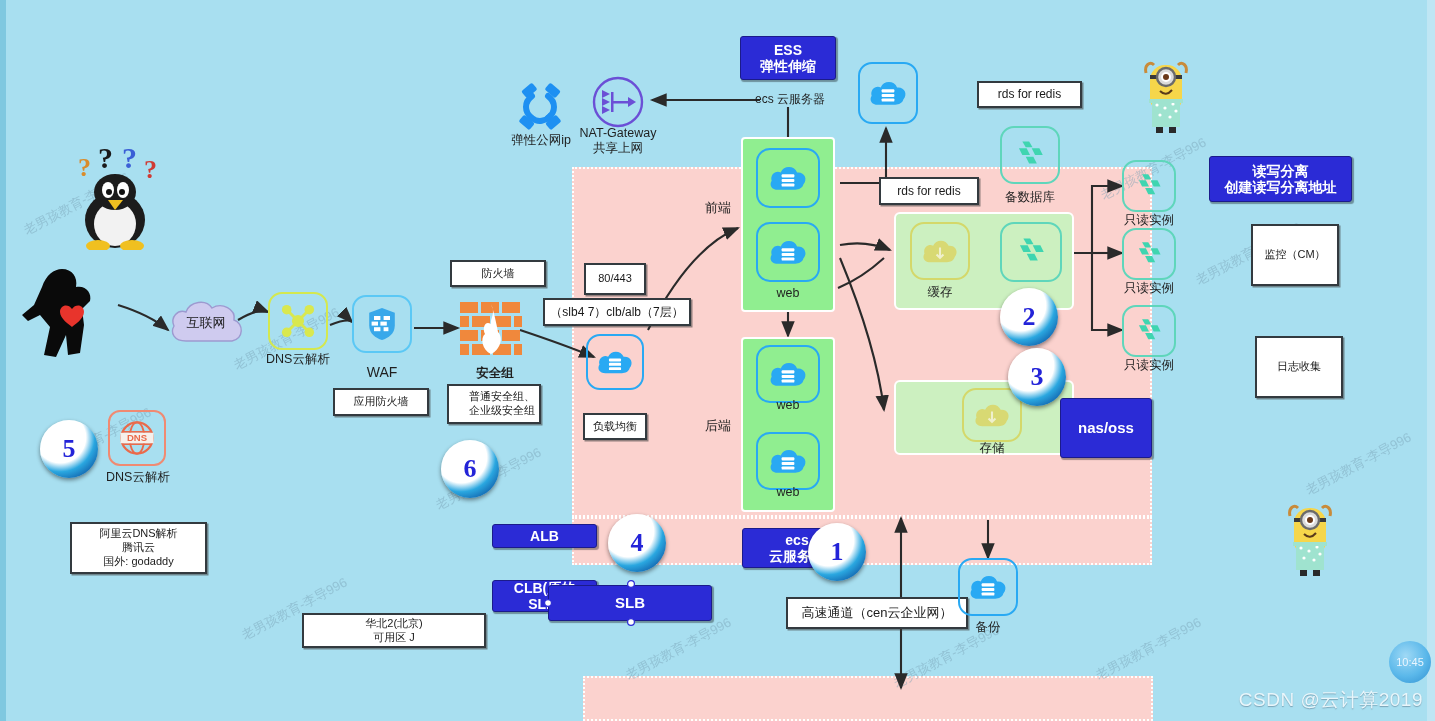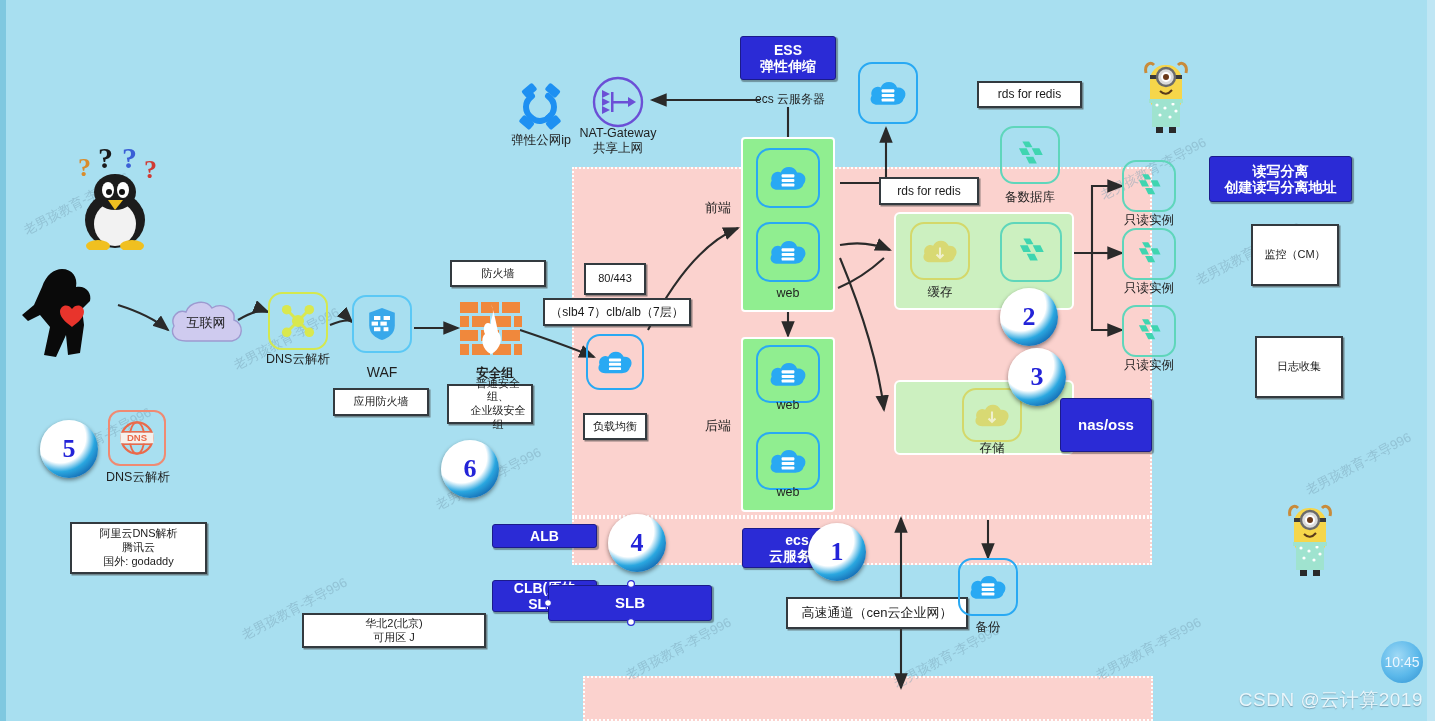--- a/index.html
+++ b/index.html
@@ -80,24 +80,24 @@
     position:absolute;color:rgba(120,160,180,.45);
     font-size:13px;transform:rotate(-28deg);
     pointer-events:none;user-select:none;white-space:nowrap;
   }
   .csdn{
     position:absolute;right:12px;bottom:8px;
     color:#e9f6fb;font-size:19px;letter-spacing:.5px;
     text-shadow:0 1px 1px rgba(90,120,140,.6);
   }
   .clock{
-    position:absolute;right:12px;bottom:38px;width:42px;height:42px;
+    position:absolute;right:4px;bottom:38px;width:42px;height:42px;
     border-radius:50%;
     background:radial-gradient(circle at 40% 35%, #9fd9f5 0%, #5bb8ea 55%, #2f8fd0 100%);
-    color:#eaf6ff;font-size:14px;display:flex;align-items:center;justify-content:center;
+    color:#eaf6ff;font-size:11px;display:flex;align-items:center;justify-content:center;
   }
   .divider-right{
     position:absolute;right:0;top:0;width:8px;height:721px;background:#bfe6f4;
   }
   .divider-left{
     position:absolute;left:0;top:0;width:6px;height:721px;background:#7fc8e0;
   }
   svg.lines{position:absolute;left:0;top:0;width:1435px;height:721px;pointer-events:none;}
 </style>
 </head>
@@ -257,21 +257,21 @@
           <rect x="42" y="30" width="18" height="11"></rect>
         <rect x="0" y="44" width="9" height="11"></rect>
           <rect x="12" y="44" width="18" height="11"></rect>
           <rect x="33" y="44" width="18" height="11"></rect>
           <rect x="54" y="44" width="8" height="11"></rect>
       </g>
       <path d="M31,4 C36,14 30,18 31,24 C25,20 22,28 25,34 C20,38 22,50 31,54 C40,50 44,38 38,32 C36,22 34,12 31,4 z" fill="#ffffff"></path>
     </svg>
   </div>
   <div class="cap" style="left:455px;top:366px;width:80px;font-weight:bold;">安全组</div>
-  <div class="wbox" style="left:447px;top:384px;width:86px;height:40px;padding-left:20px;">普通安全组、
+  <div class="wbox" style="left:447px;top:384px;width:94px;height:40px;padding-left:20px;">普通安全组、
 企业级安全组</div>
 
   <div class="wbox" style="left:450px;top:260px;width:96px;height:27px;">防火墙</div>
 
   <div class="badge" style="left:40px;top:420px;">
     <span>5</span>
   </div>
   <div class="tile tile-dns" style="left:108px;top:410px;width:58px;height:56px;">
     <svg viewBox="0 0 46 46" width="40" height="40">
       <circle cx="23" cy="23" r="18" fill="none" stroke="#ea6a4b" stroke-width="2.6"></circle>
@@ -458,21 +458,21 @@
   </div>
   <div class="cap" style="left:952px;top:441px;width:80px;">存储</div>
 
   <div class="badge" style="left:1000px;top:288px;">
     <span>2</span>
   </div>
   <div class="badge" style="left:1008px;top:348px;">
     <span>3</span>
   </div>
 
-  <div class="bbtn" style="left:1060px;top:398px;width:92px;height:54px;font-size:15px;">nas/oss</div>
+  <div class="bbtn" style="left:1060px;top:398px;width:92px;height:60px;font-size:15px;">nas/oss</div>
 
   <div class="tile tile-db" style="left:1122px;top:160px;width:54px;height:52px;">
     <svg viewBox="0 0 44 40" width="34" height="31">
       <path d="M13,4 L21,4 L25,11 L17,11 z" fill="#3fd5b0"></path>
       <path d="M9,12 L18,12 L22,20 L13,20 z" fill="#3fd5b0"></path>
       <path d="M24,12 L33,12 L37,20 L28,20 z" fill="#3fd5b0"></path>
       <path d="M17,22 L26,22 L30,30 L21,30 z" fill="#3fd5b0"></path>
     </svg>
   </div>
   <div class="cap" style="left:1110px;top:213px;width:78px;">只读实例</div>

